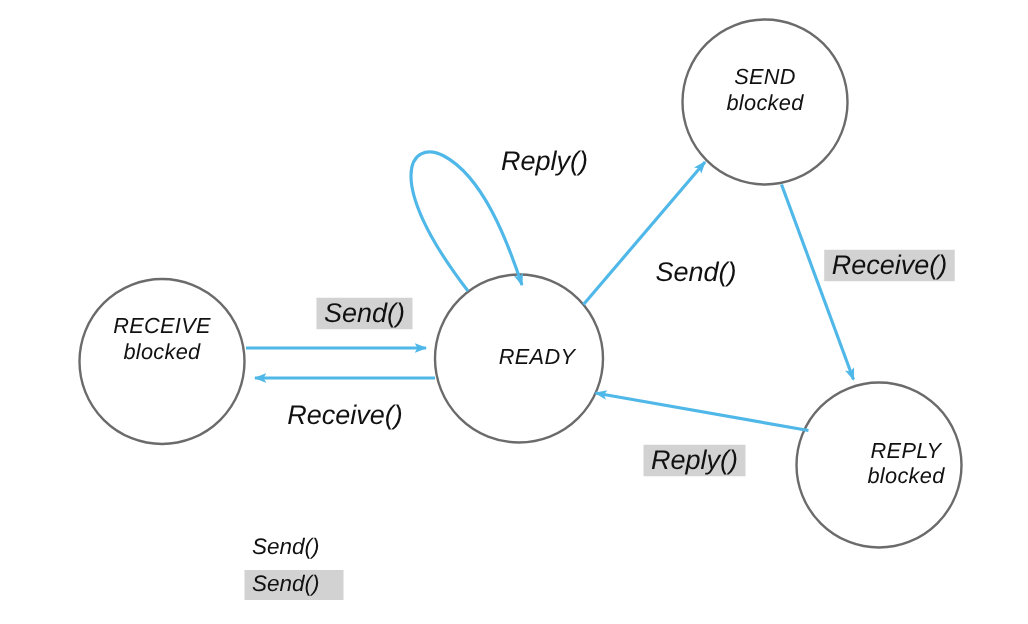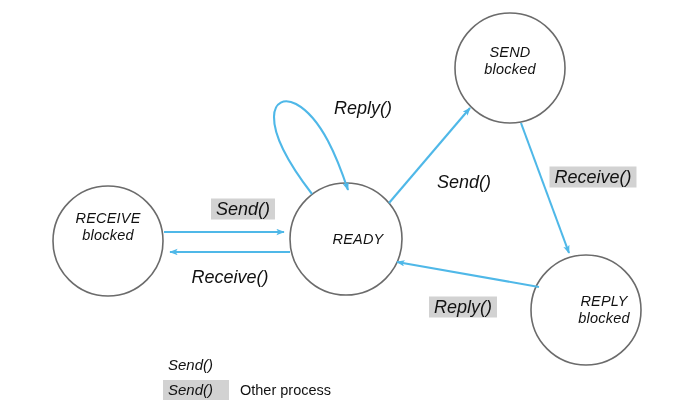--- a/index.html
+++ b/index.html
@@ -145,17 +145,16 @@
   <div class="edge-label highlight" style="left:593px; top:177px;">Receive()</div>
 
   <div class="edge-label highlight" style="left:463px; top:307px;">Reply()</div>
 
   <div class="legend">
     <div class="legend-row">
       <span class="legend-key">Send()</span>
     </div>
     <div class="legend-row">
       <span class="legend-key highlight">Send()</span>
-      <span class="legend-desc">Other process</span>
     </div>
   </div>
 
 </div>
 
 </body></html>

